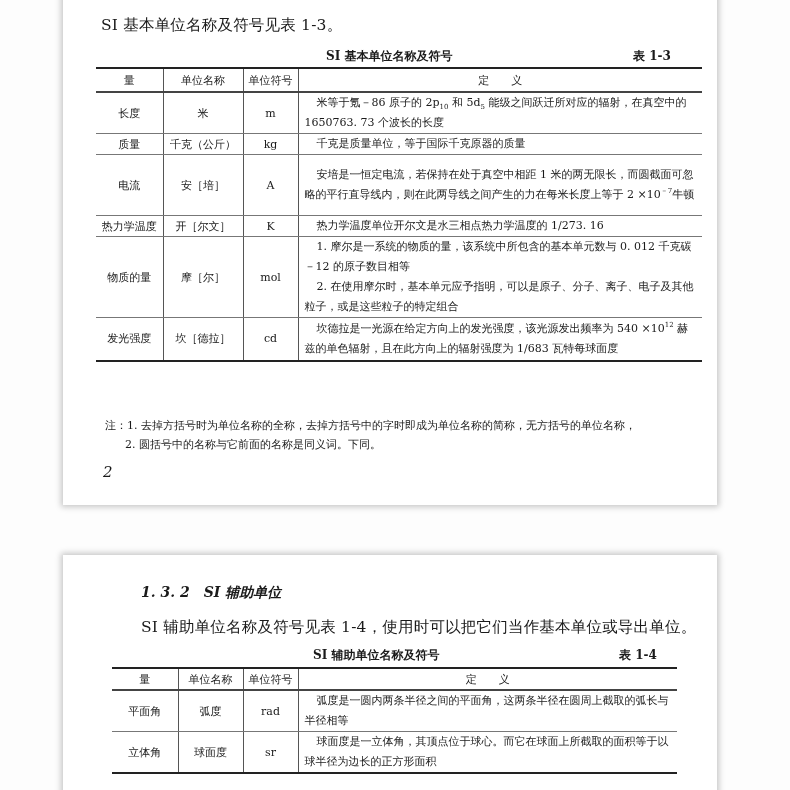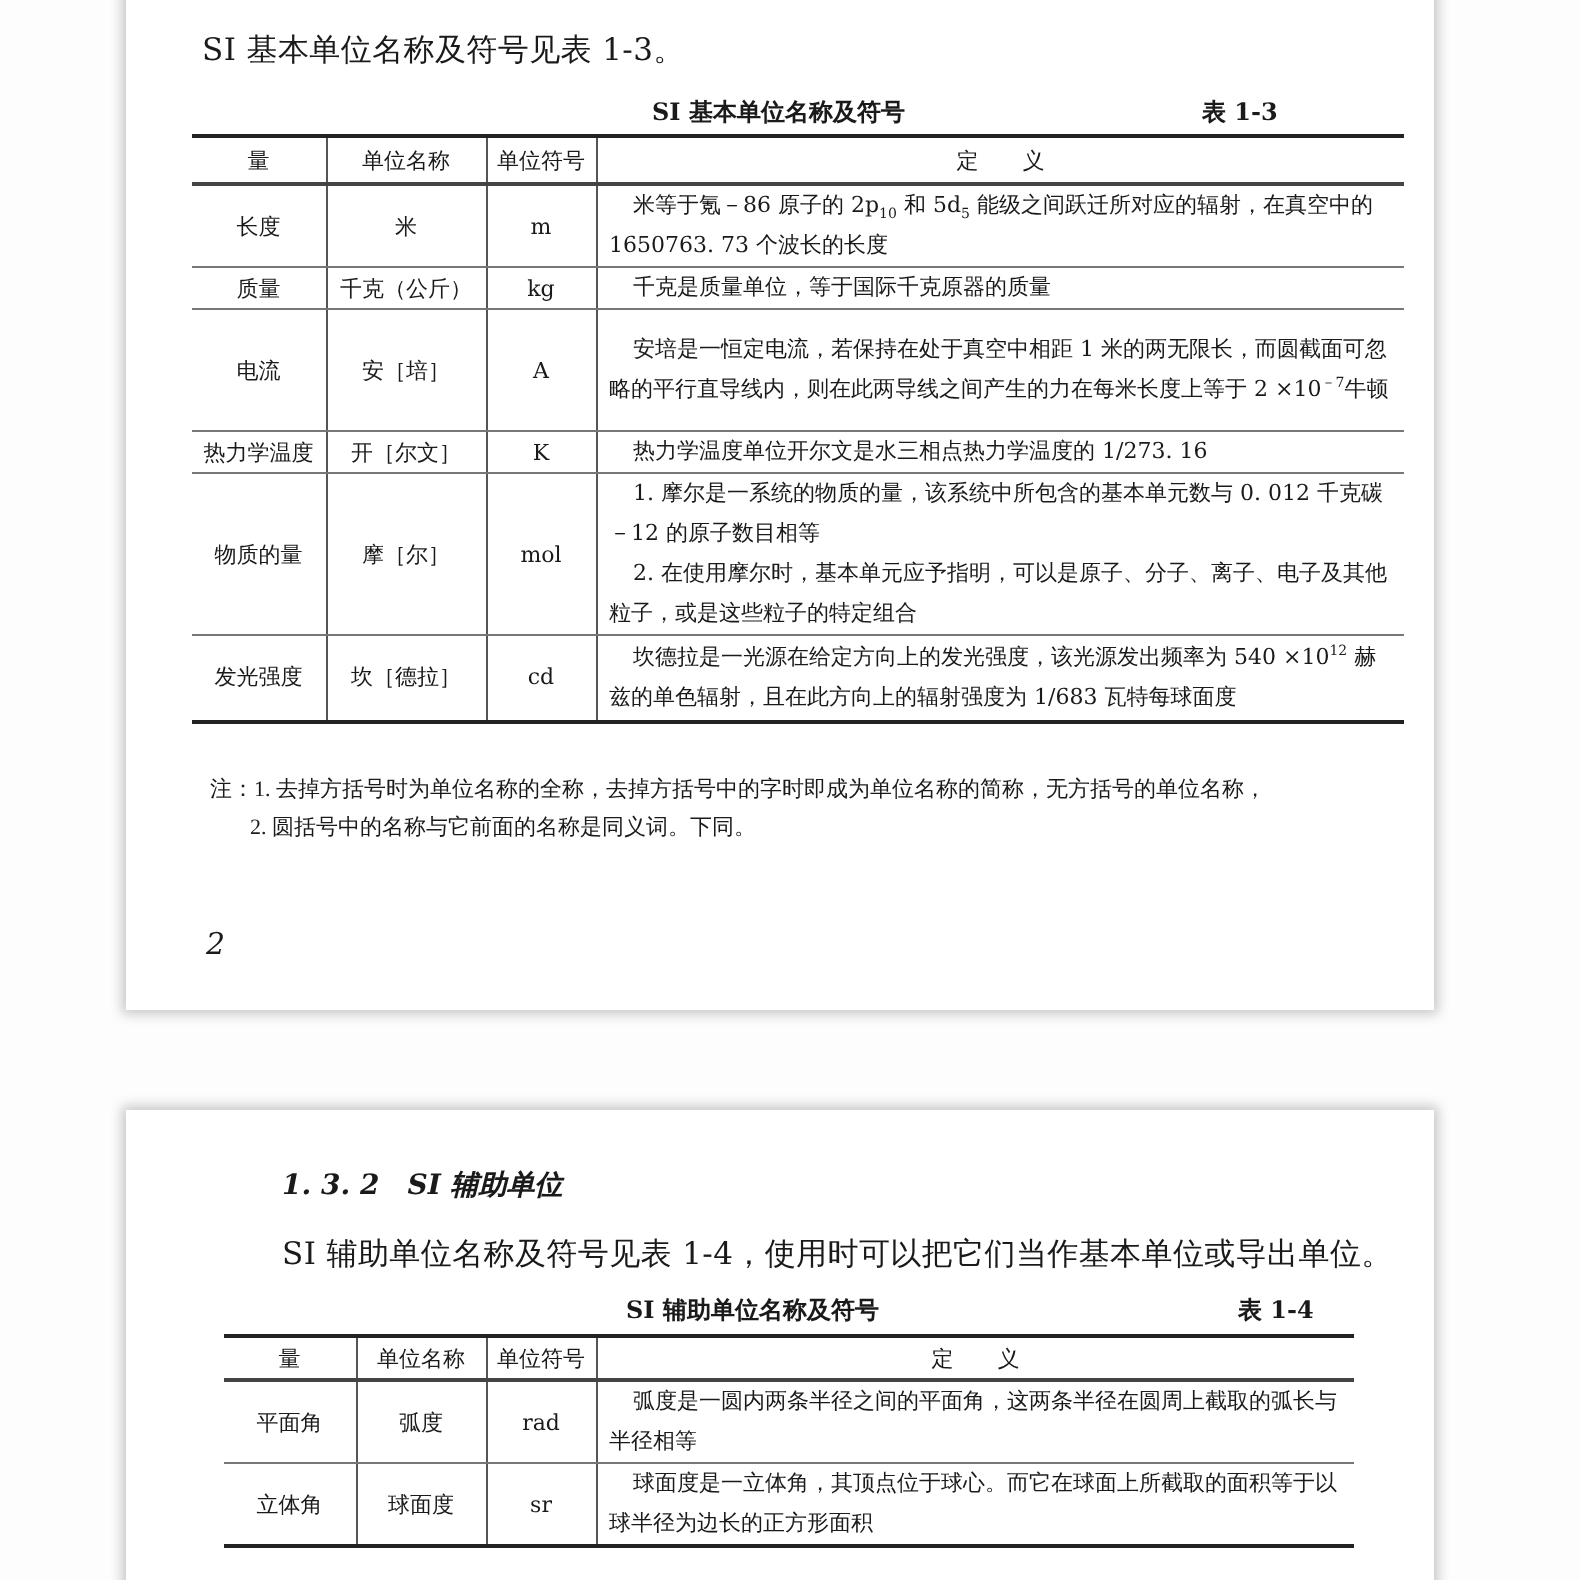--- a/index.html
+++ b/index.html
@@ -33,21 +33,21 @@
   .pageno { font-size:15px; font-style:italic; }
   .sec { font-size:14px; font-weight:bold; }
   sup, sub { font-size:7px; line-height:0; }
 </style>
 </head>
 <body>
 
 <div class="page" id="page1">
   <div class="abs intro" style="left:38px; top:25px;">SI 基本单位名称及符号见表 1-3。</div>
   <div class="abs caption" style="left:263px; top:58px;">SI 基本单位名称及符号</div>
-  <div class="abs caption" style="left:538px; top:58px;">表 1-3</div>
+  <div class="abs caption" style="left:570px; top:58px;">表 1-3</div>
 
   <table class="tbl topline" style="left:33px; top:77px; width:606px;">
     <colgroup>
         <col style="width:67px">
         <col style="width:80px">
         <col style="width:55px">
         <col style="width:404px">
       </colgroup>
     <tbody>
         <tr class="heads" style="height:24px;">
@@ -98,21 +98,21 @@
 
     <tr class="botline" style="height:43px;">
       <td class="vline">发光强度</td>
       <td class="vline">坎［德拉］</td>
       <td class="vline">cd</td>
       <td class="def ind"><span>坎德拉是一光源在给定方向上的发光强度，该光源发出频率为 540 ×10</span><sup>12</sup><span> 赫兹的单色辐射，且在此方向上的辐射强度为 1/683 瓦特每球面度</span></td>
     </tr>
   </tbody>
     </table>
 
-  <div class="abs notes" style="left:42px; top:396px;font-family:Liberation Serif, serif;">
+  <div class="abs notes" style="left:42px; top:426px;">
     <div><span>注：</span><span>1. 去掉方括号时为单位名称的全称，去掉方括号中的字时即成为单位名称的简称，无方括号的单位名称，</span></div>
     <div style="padding-left:20px;">2. 圆括号中的名称与它前面的名称是同义词。下同。</div>
   </div>
 
   <div class="abs pageno" style="left:40px; top:473px;">2</div>
 </div>
 
 <div class="page" id="page2">
   <div class="abs sec" style="left:78px; top:29px;font-style:italic;">1. 3. 2　SI 辅助单位</div>
   <div class="abs intro" style="left:78px; top:62px;">SI 辅助单位名称及符号见表 1-4，使用时可以把它们当作基本单位或导出单位。</div>

